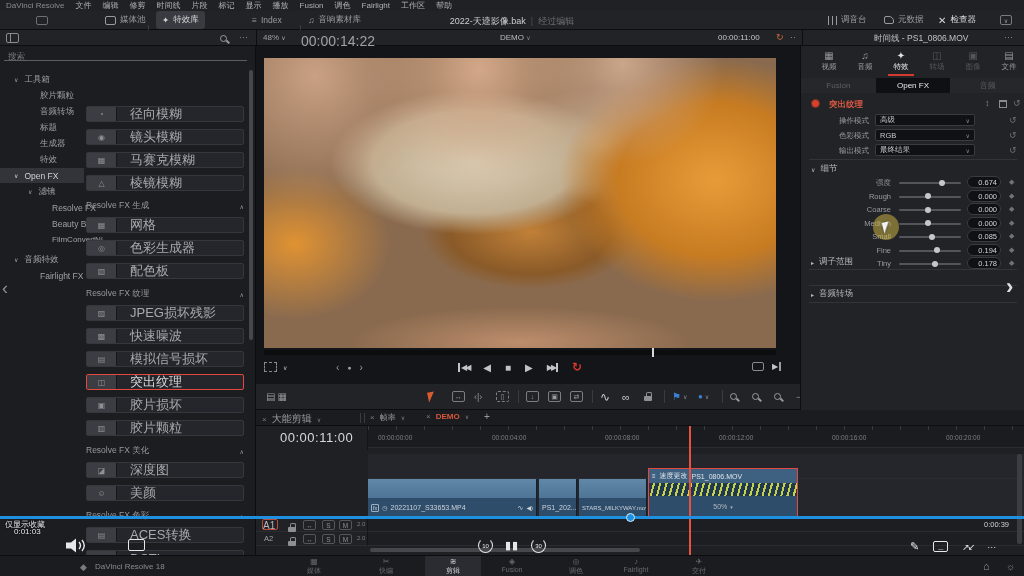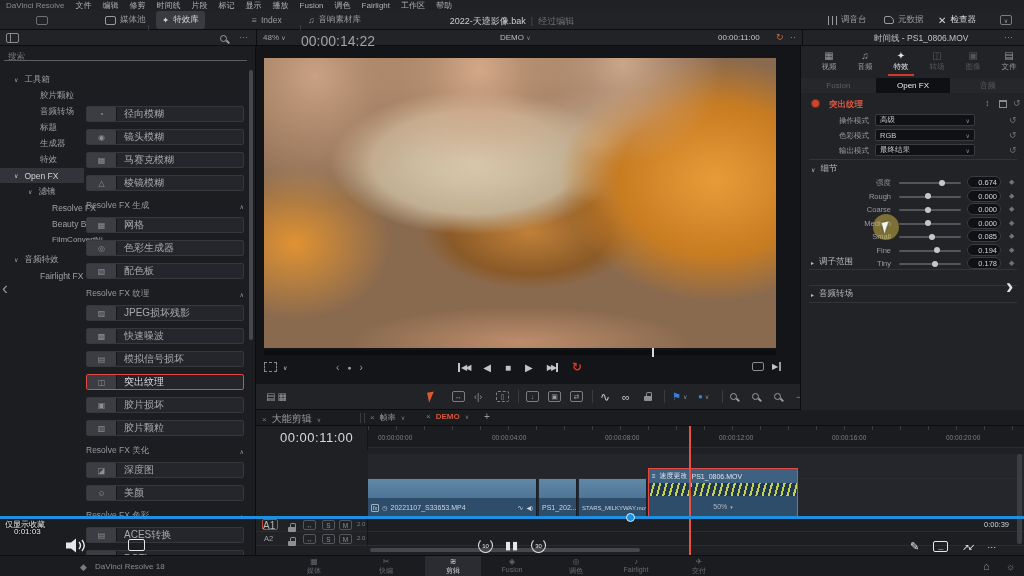--- a/index.html
+++ b/index.html
@@ -17,21 +17,21 @@
 .tool-active{background:#3a3b41;border-radius:3px;color:#d6d7da;padding:0 6px}
 #hdrrow{left:0;top:30px;width:1024px;height:16px;background:#222327;border-bottom:1px solid #0c0d10}
 
 #leftpanel{left:0;top:46px;width:256px;height:509px;background:#1c1d21;border-right:1px solid #0c0d10;overflow:hidden}
 .searchline{position:absolute;left:4px;right:8px;top:14px;border-bottom:1px solid #5d5e64}
 .tree-item{position:absolute;height:15px;display:flex;align-items:center;font-size:8.5px;color:#9fa0a4}
 .fxlist{position:absolute;left:84px;top:60px;width:166px}
 .fx-head{height:14px;display:flex;align-items:center;justify-content:space-between;margin:8px 6px 4px 2px;font-size:8.5px;color:#97989c}
 .fx-item{height:16px;display:flex;align-items:center;margin:0 6px 7px 2px;background:#25262b;border:1px solid #36373d;border-radius:2px}
 .fx-item .thumb{width:30px;height:100%;background:#3c3d43;border-right:1px solid #17181b;display:flex;align-items:center;justify-content:center;color:#8f9094;font-size:8px;flex:none}
-.fx-item .lbl{font-size:10px;color:#a8a9ad;padding-left:7px;overflow:hidden;white-space:nowrap}
+.fx-item .lbl{font-size:13px;color:#a8a9ad;padding-left:13px;overflow:hidden;white-space:nowrap}
 .fx-sel{border:1px solid #e5483c}
 
 #viewer{left:256px;top:46px;width:544px;height:364px;background:#141519}
 #video{left:264px;top:58px;width:512px;height:290px;background-color:#8a6a4e;background-image:
  radial-gradient(circle at 10% 6%,#c9a083 0%,rgba(0,0,0,0) 24%),
  radial-gradient(circle at 42% 4%,#d3a889 0%,rgba(0,0,0,0) 28%),
  radial-gradient(circle at 70% 2%,#caa58a 0%,rgba(0,0,0,0) 22%),
  radial-gradient(ellipse 42% 58% at 88% 42%,#e89c38 0%,#c87c22 45%,rgba(0,0,0,0) 72%),
  radial-gradient(ellipse 30% 42% at 6% 64%,#e09232 0%,rgba(0,0,0,0) 62%),
  radial-gradient(ellipse 36% 32% at 41% 36%,#d9ccb2 0%,#c2af92 55%,rgba(0,0,0,0) 78%),

